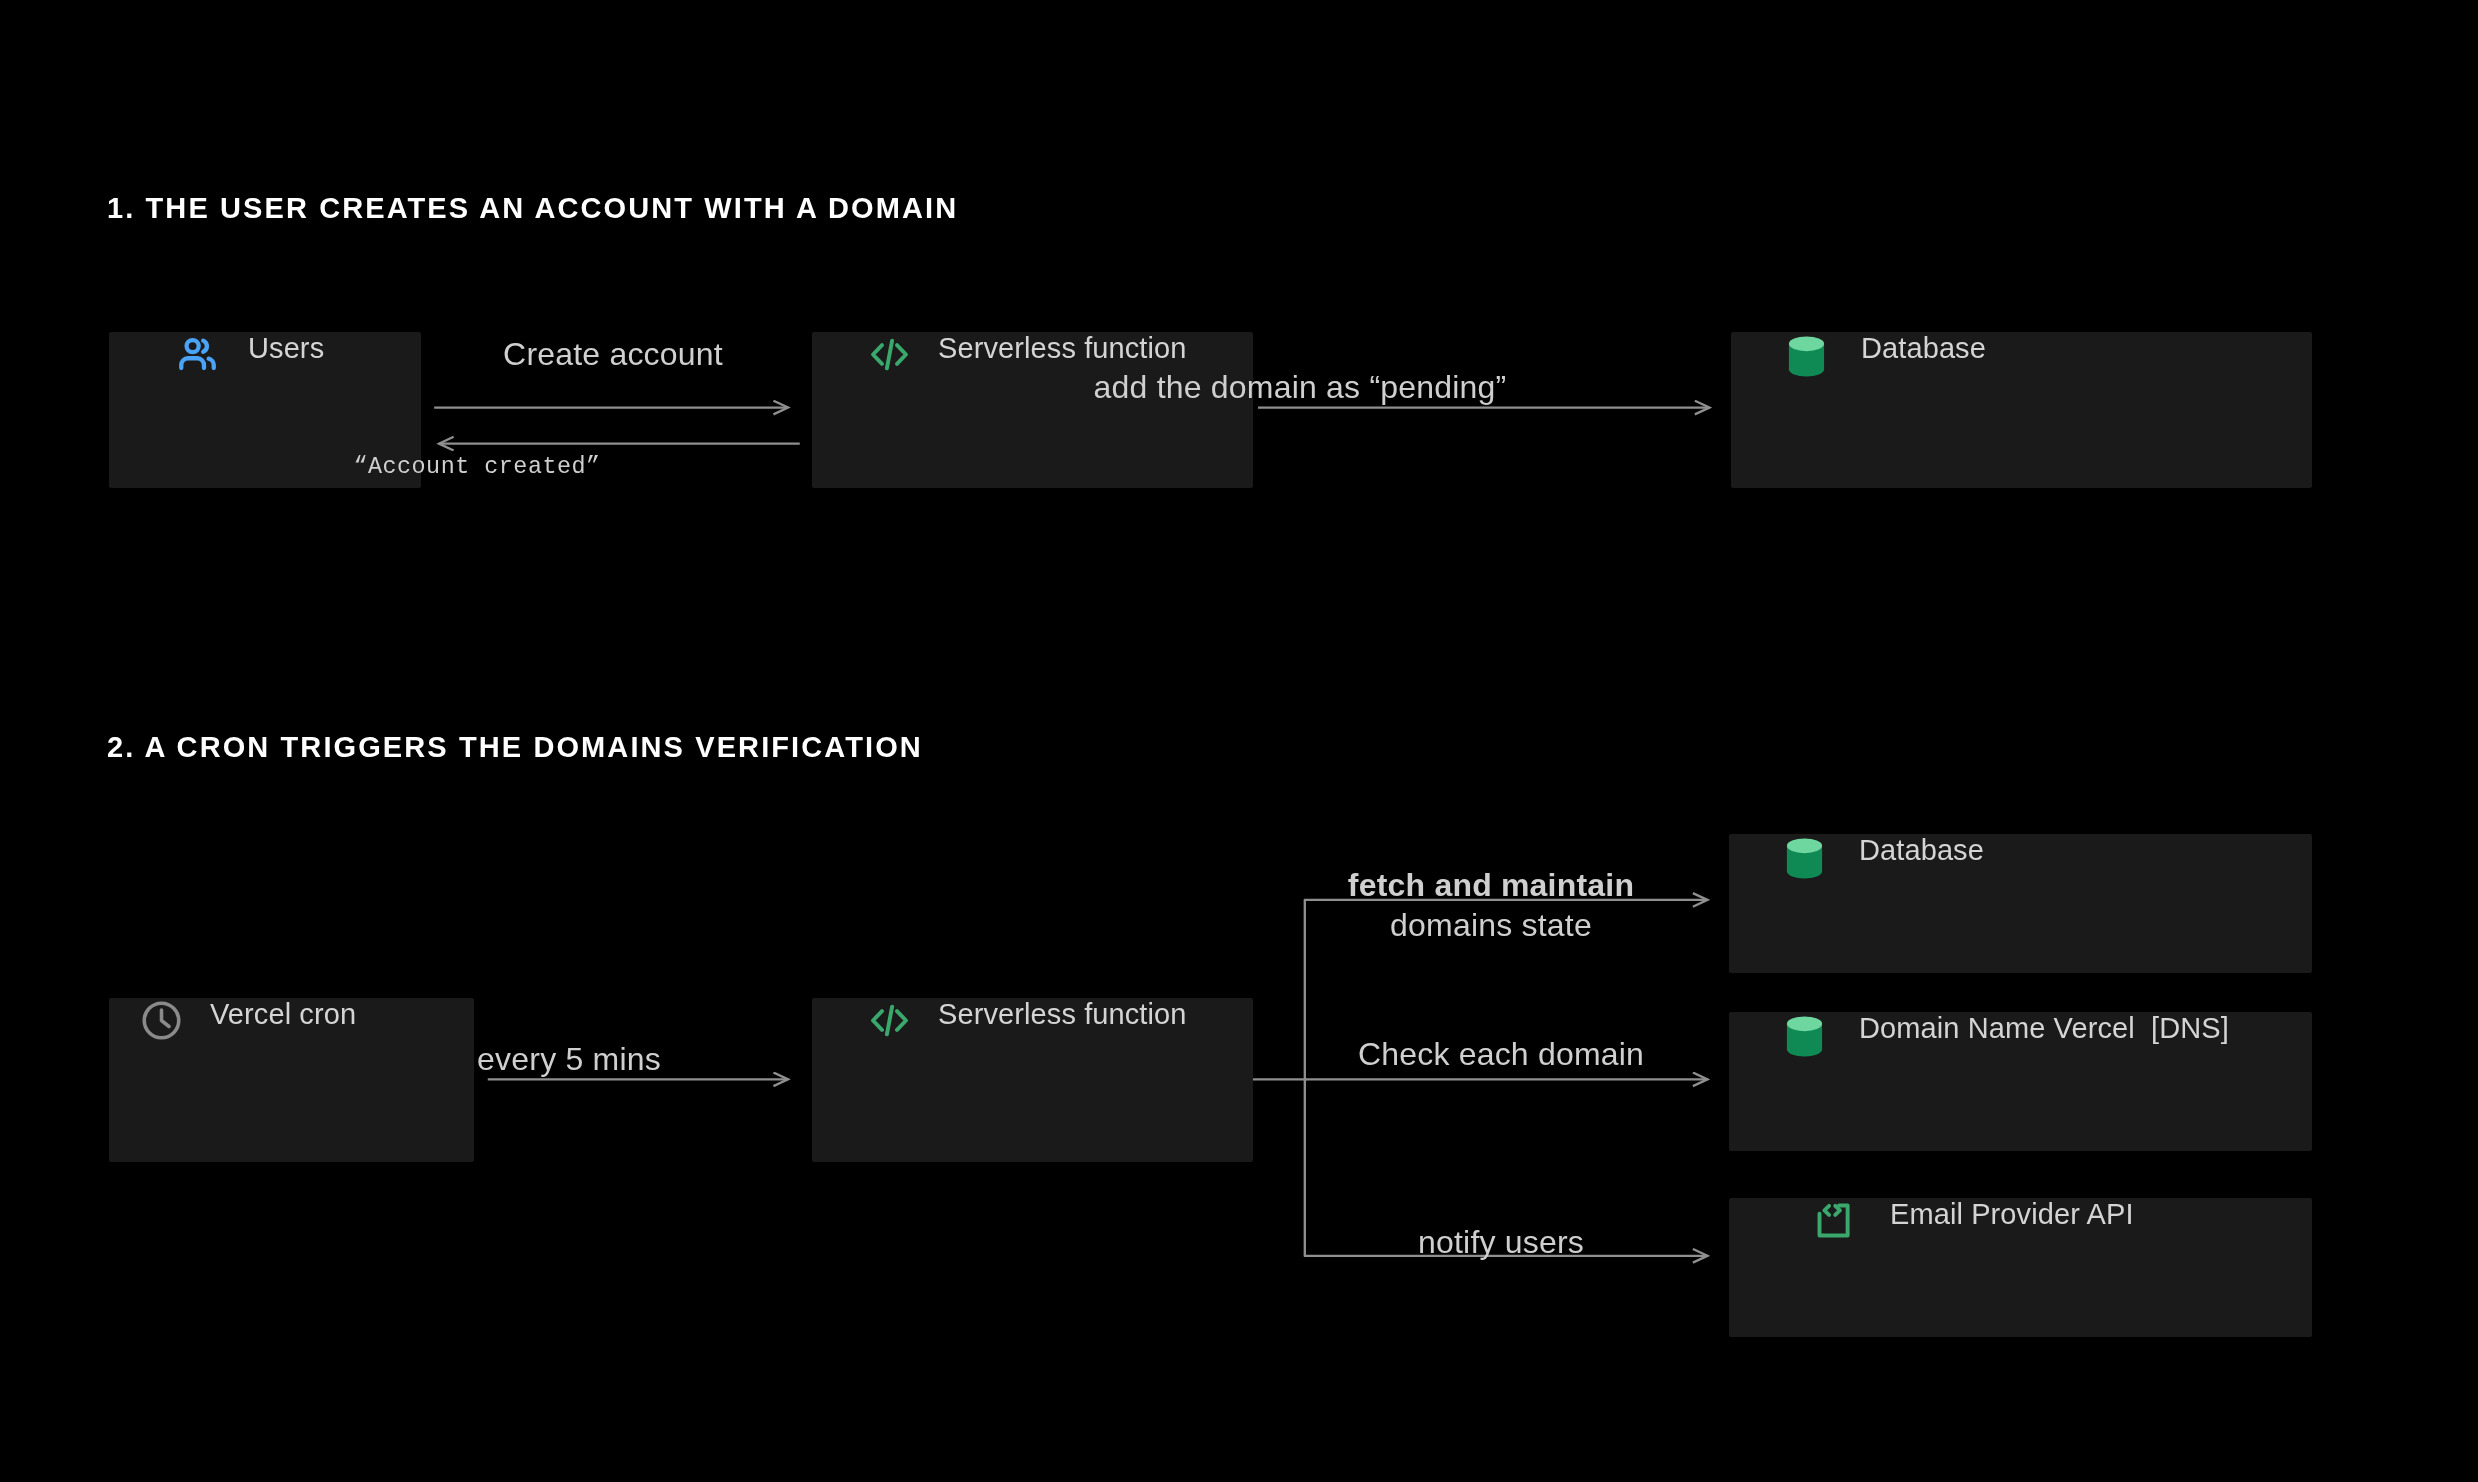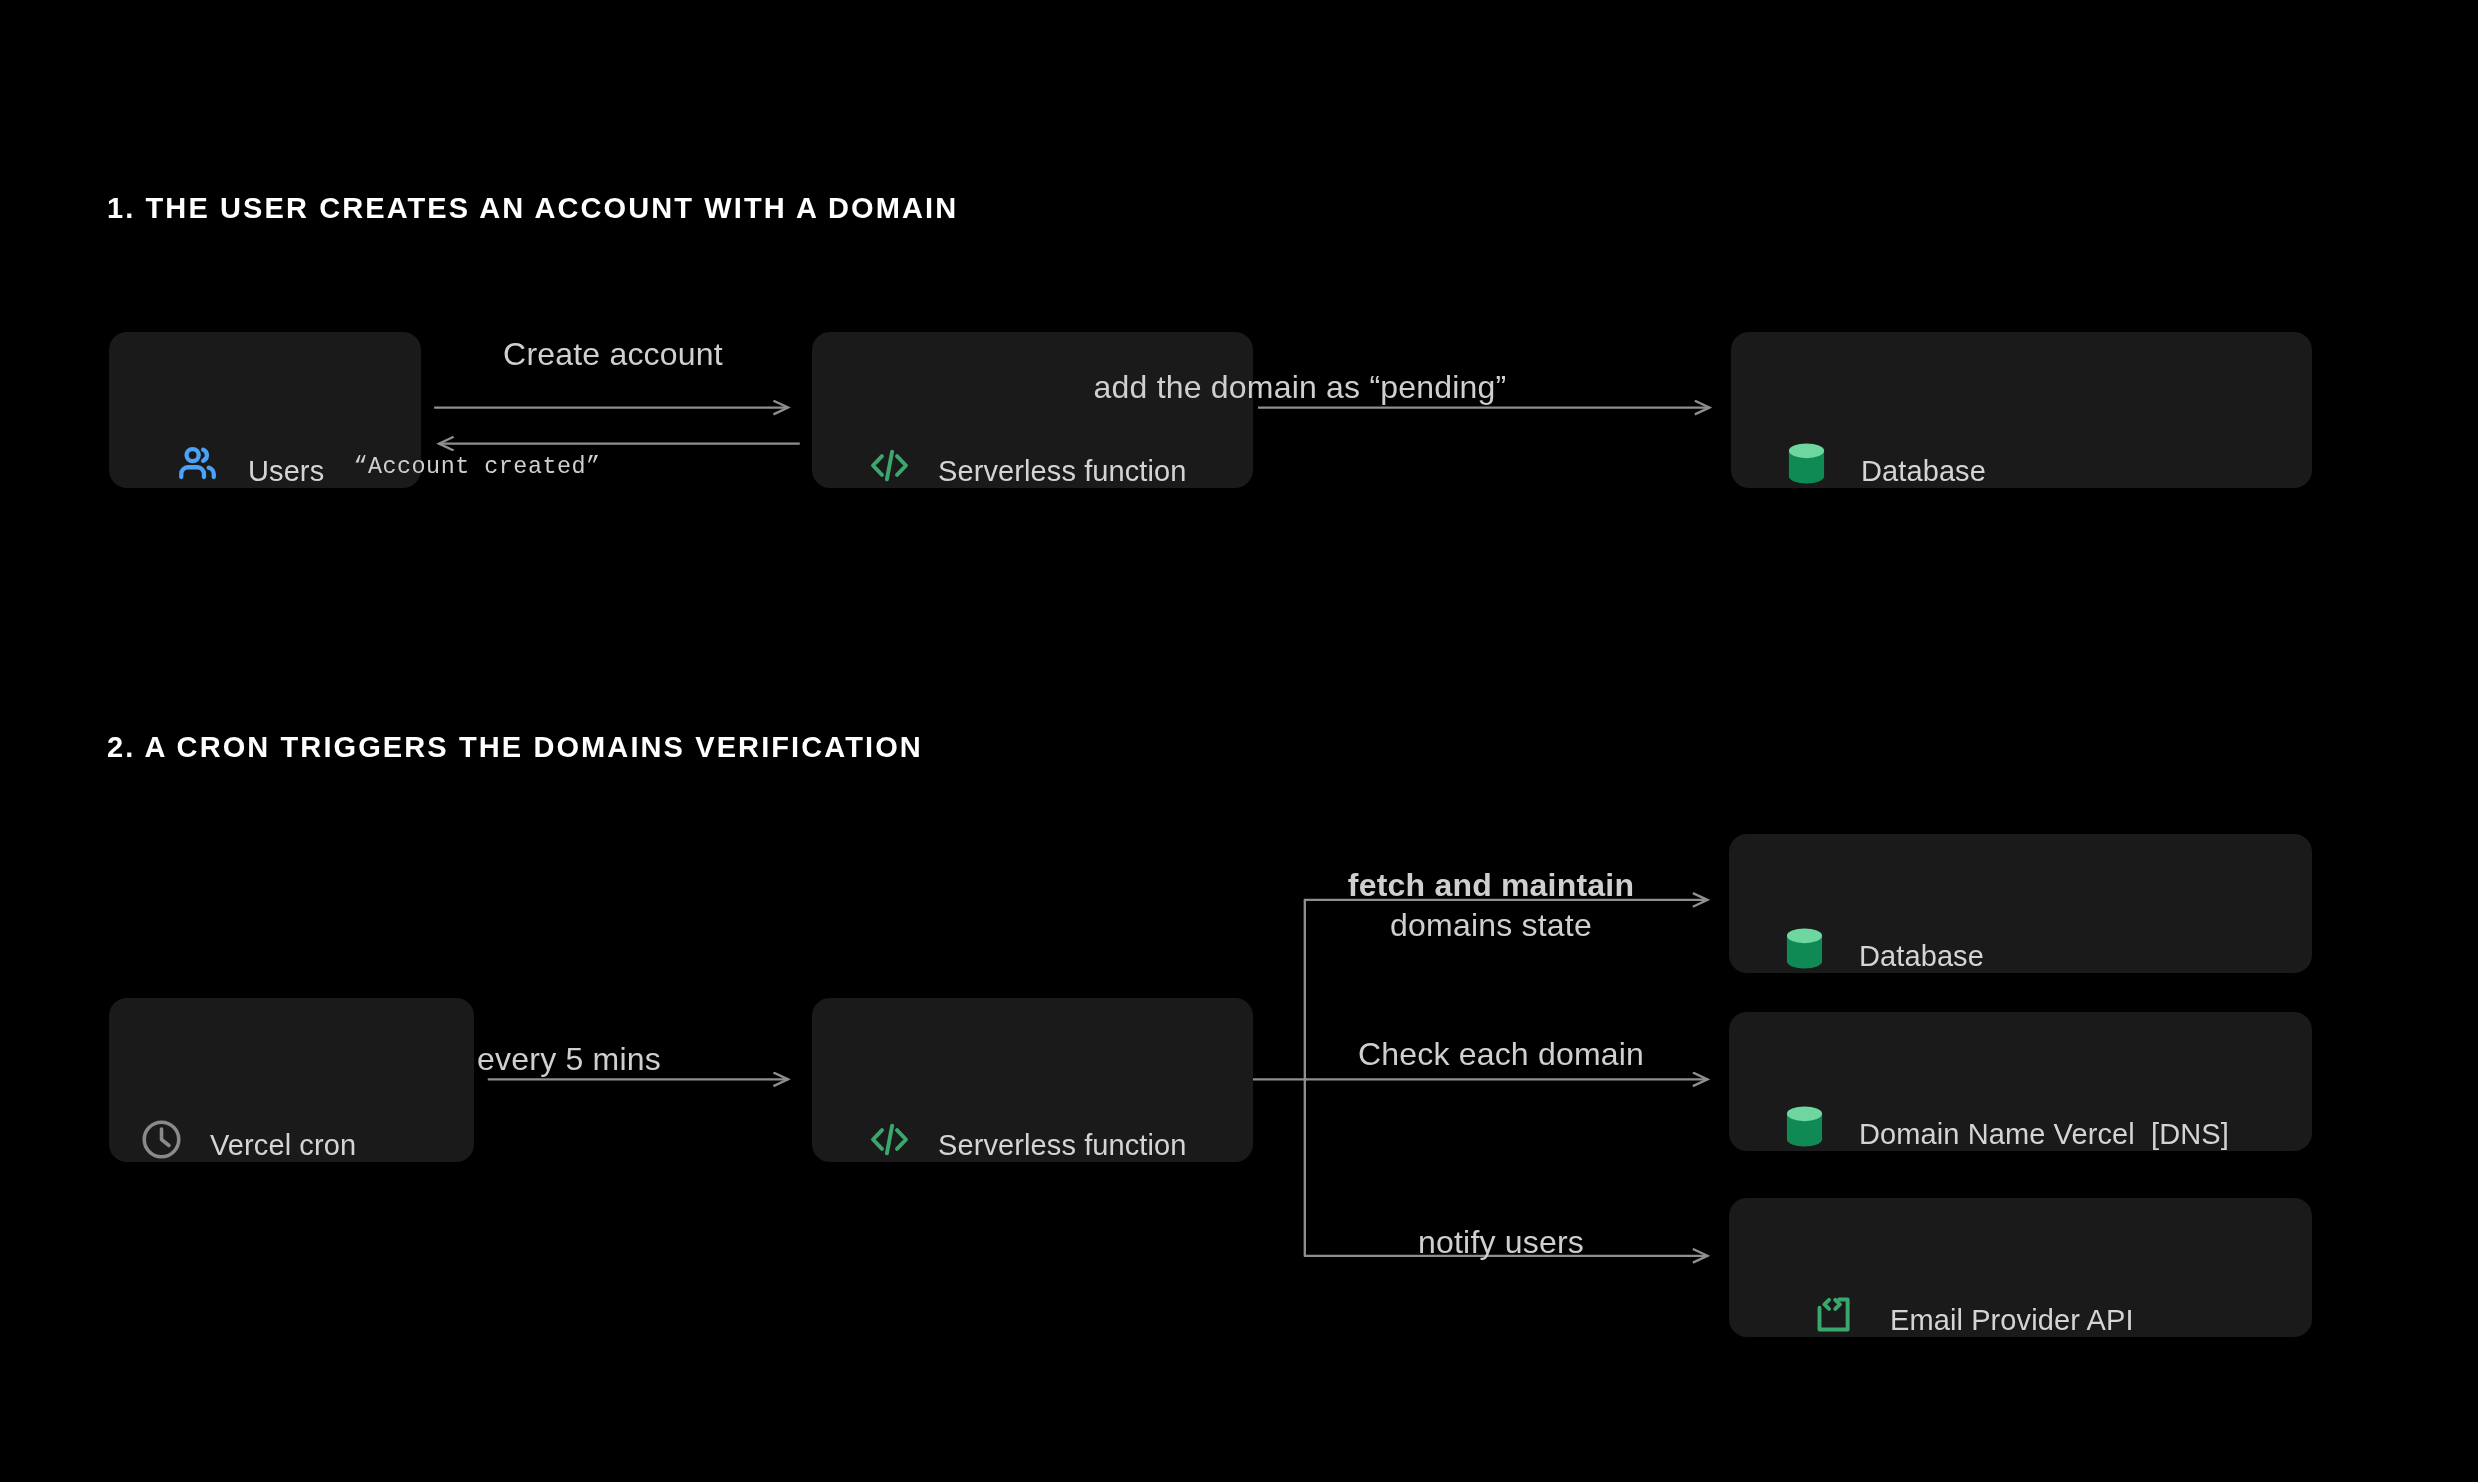--- a/index.html
+++ b/index.html
@@ -32,23 +32,23 @@
     letter-spacing: 2.1px;
     white-space: nowrap;
   }
   #heading-1 { left: 107px; top: 192px; }
   #heading-2 { left: 107px; top: 731px; }
 
   
   .node-box {
     position: absolute;
     background: #1a1a1a;
-    border-radius: 18px;
+    border-radius: 2px;
     display: flex;
-    align-items: flex-end;
+    align-items: flex-start;
     box-sizing: border-box;
   }
   .node-icon {
     flex: 0 0 auto;
     display: flex;
     align-items: center;
     justify-content: center;
   }
   .node-label {
     color: #d4d4d4;

